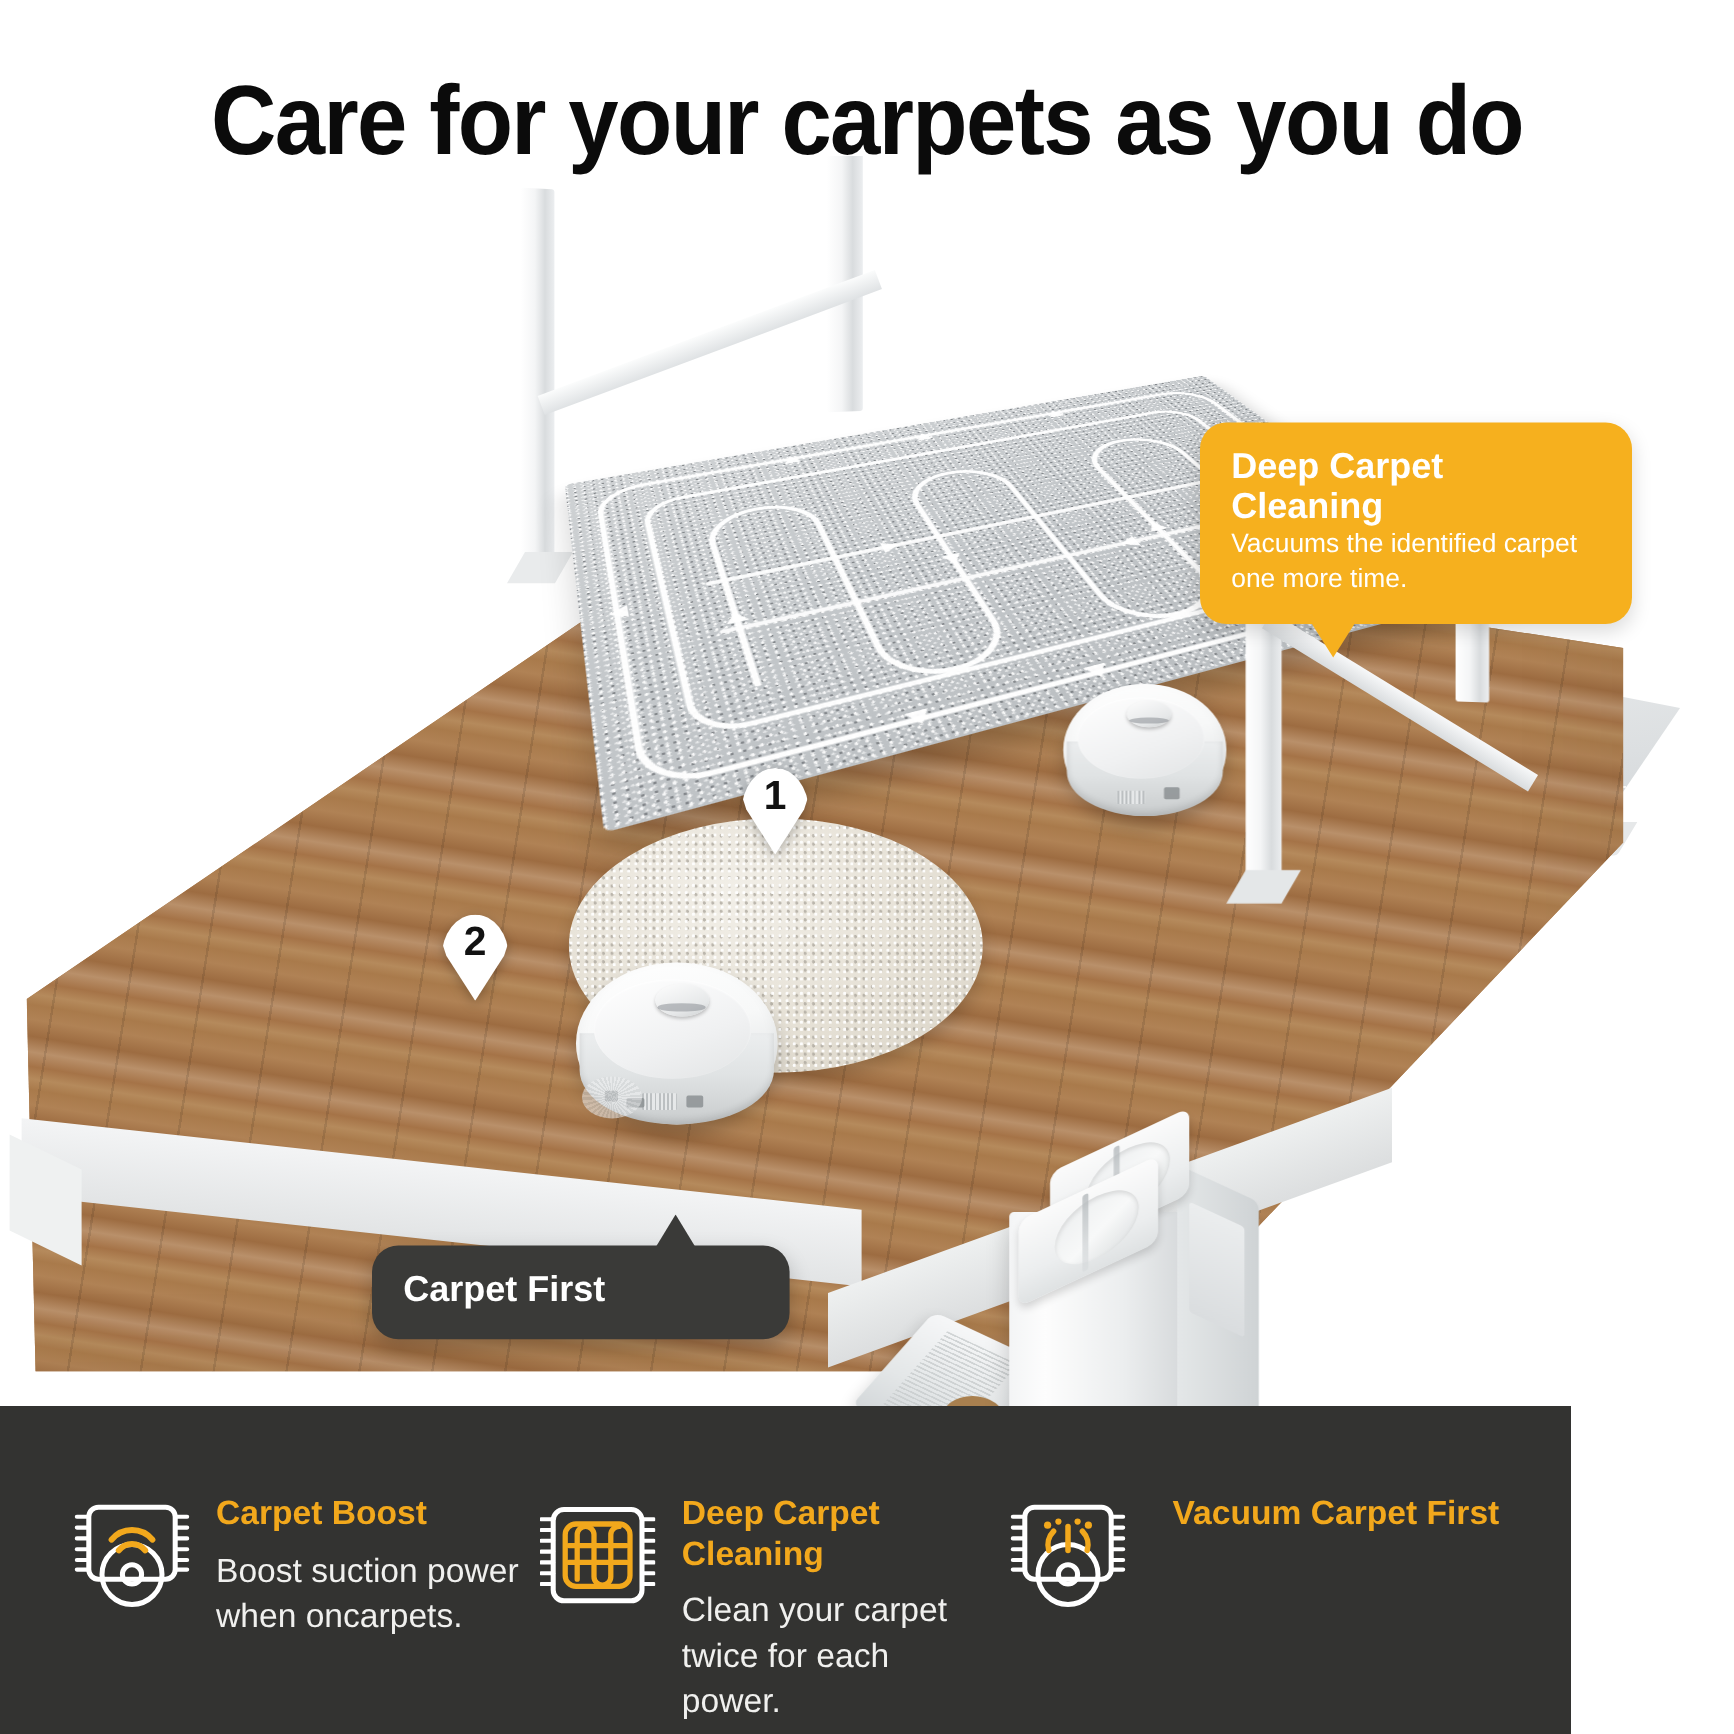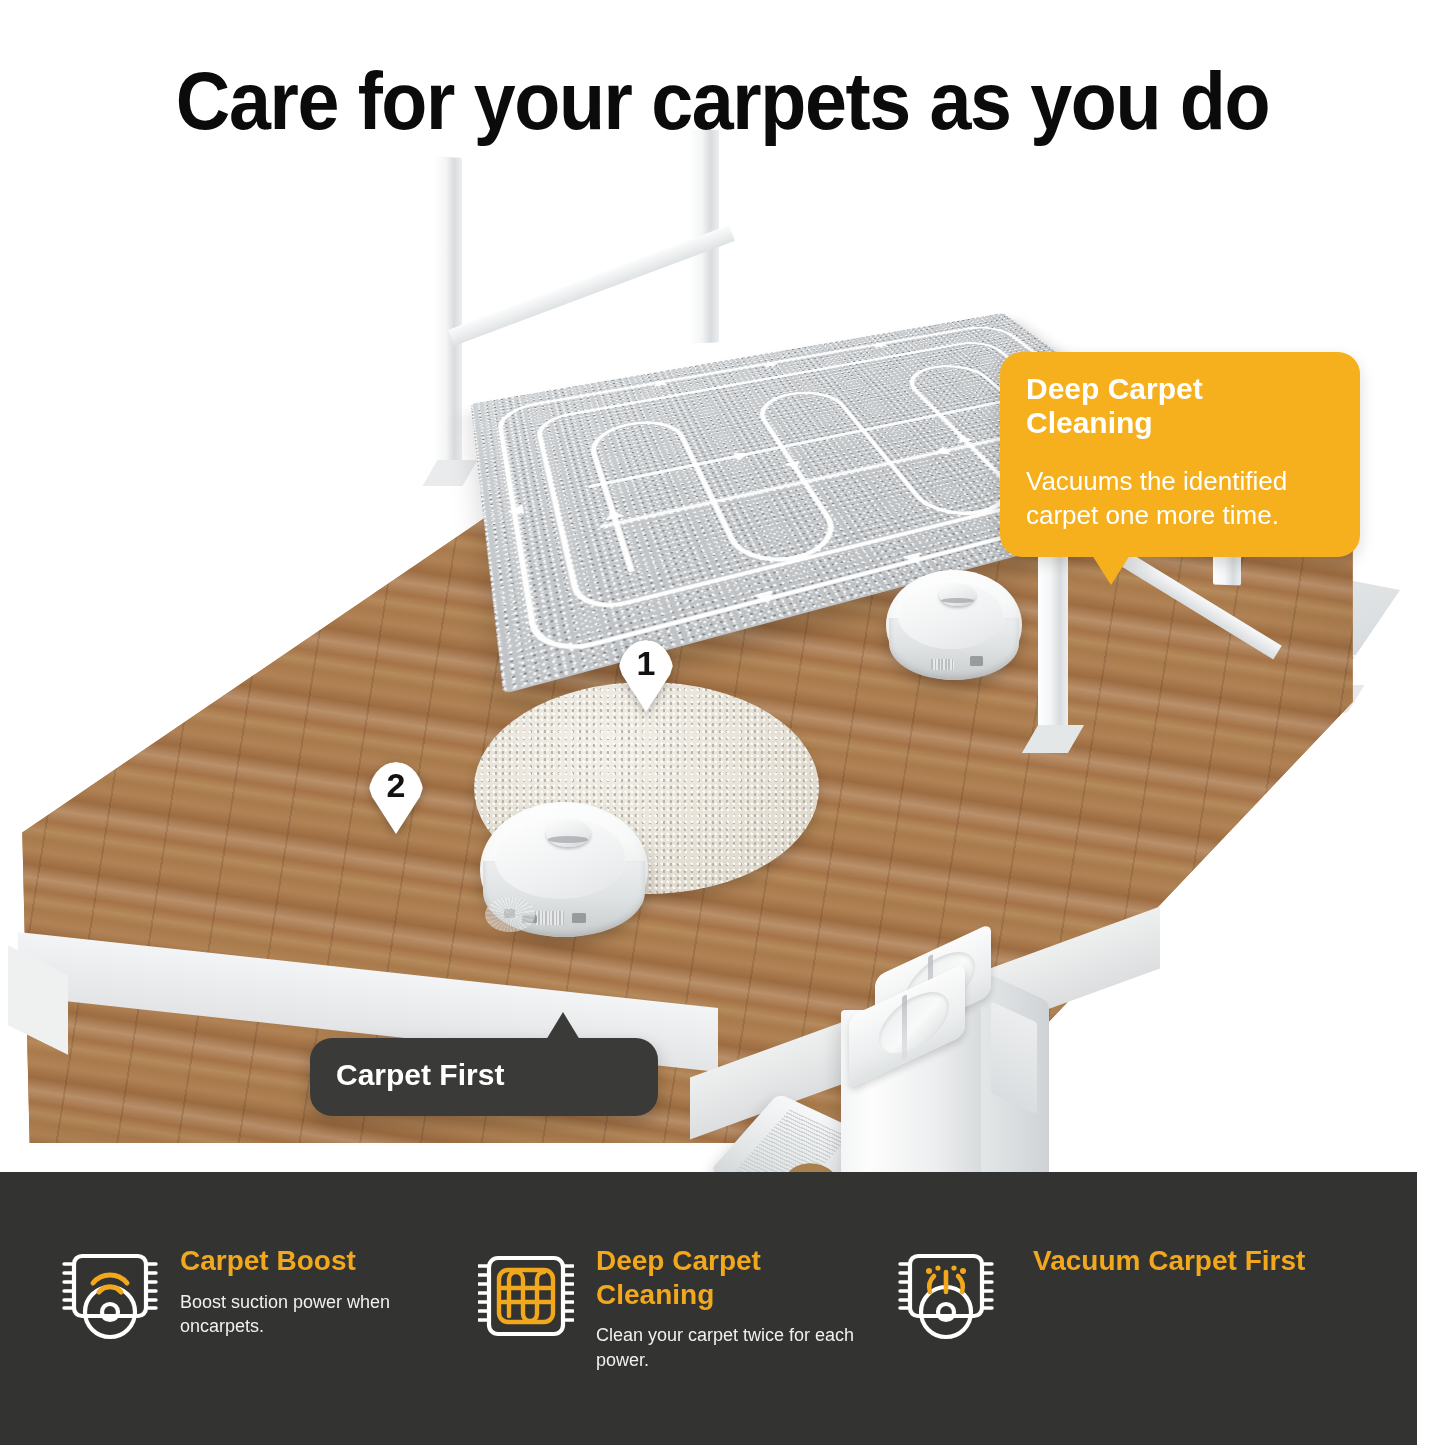--- a/index.html
+++ b/index.html
@@ -277,21 +277,21 @@
     text-align: center;
     font-size: 34px; font-weight: bold; color: #121212;
     line-height: 1;
   }
   #pin-1 { left: 618px; top: 510px; }
   #pin-2 { left: 368px; top: 632px; }
 
   
   .callout { position: absolute; border-radius: 22px; padding: 20px 26px 24px 26px; }
   .callout-title { font-size: 30px; font-weight: bold; line-height: 1.12; }
-  .callout-body  { font-size: 26px; line-height: 1.3; margin-top: 26px; }
+  .callout-body  { font-size: 22px; line-height: 1.3; margin-top: 0; }
 
   #callout-deep {
     left: 1000px; top: 222px; width: 360px;
     background: #f6b01e;
     color: #ffffff;
     box-shadow: 0 6px 16px rgba(0,0,0,.14);
   }
   #callout-deep .tail {
     position:absolute; left: 92px; bottom: -28px;
     width: 0; height: 0;
@@ -310,41 +310,41 @@
     position:absolute; left: 236px; top: -26px;
     width: 0; height: 0;
     border-left: 17px solid transparent;
     border-right: 17px solid transparent;
     border-bottom: 28px solid #3a3a38;
   }
 
   
   #feature-bar {
     position: absolute; left: 0; top: 1172px;
-    width: 1417px; height: 273px;
+    width: 1309px; height: 273px;
     background: #333331;
     display: flex;
     align-items: center;
   }
   .feature {
     display: flex; align-items: flex-start;
     height: 100%;
     padding-top: 72px;
   }
   #feature-0 { width: 460px; padding-left: 62px; }
   #feature-1 { width: 420px; padding-left: 18px; }
   #feature-2 { width: 520px; padding-left: 18px; gap: 17px; }
 
   .feature-icon { width: 96px; flex: 0 0 96px; margin-right: 22px; }
   .feature-text { flex: 1; }
   .feature-title {
     color: #f2a81c; font-size: 28px; font-weight: bold;
     line-height: 1.2; margin-bottom: 12px;
   }
-  .feature-desc { color: #f0f0ee; font-size: 18px; line-height: 1.36; }
+  .feature-desc { color: #f0f0ee; font-size: 28px; line-height: 1.36; }
 </style>
 </head>
 <body>
 
 <div id="page">
 
   <div id="headline">Care for your carpets as you do</div>
 
   <div id="scene">
 

